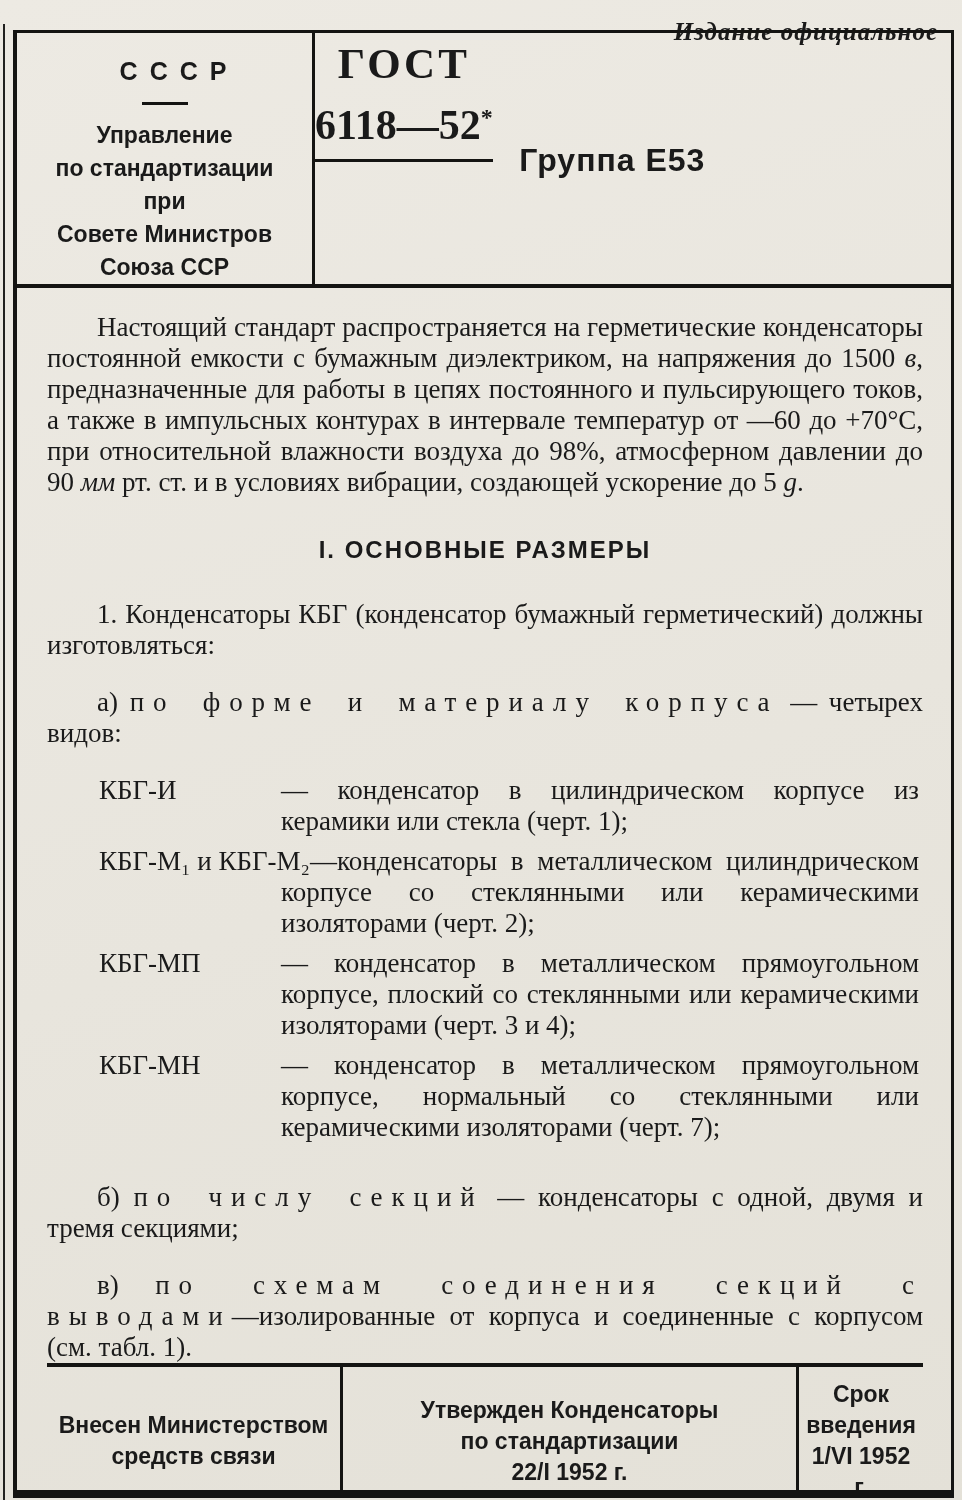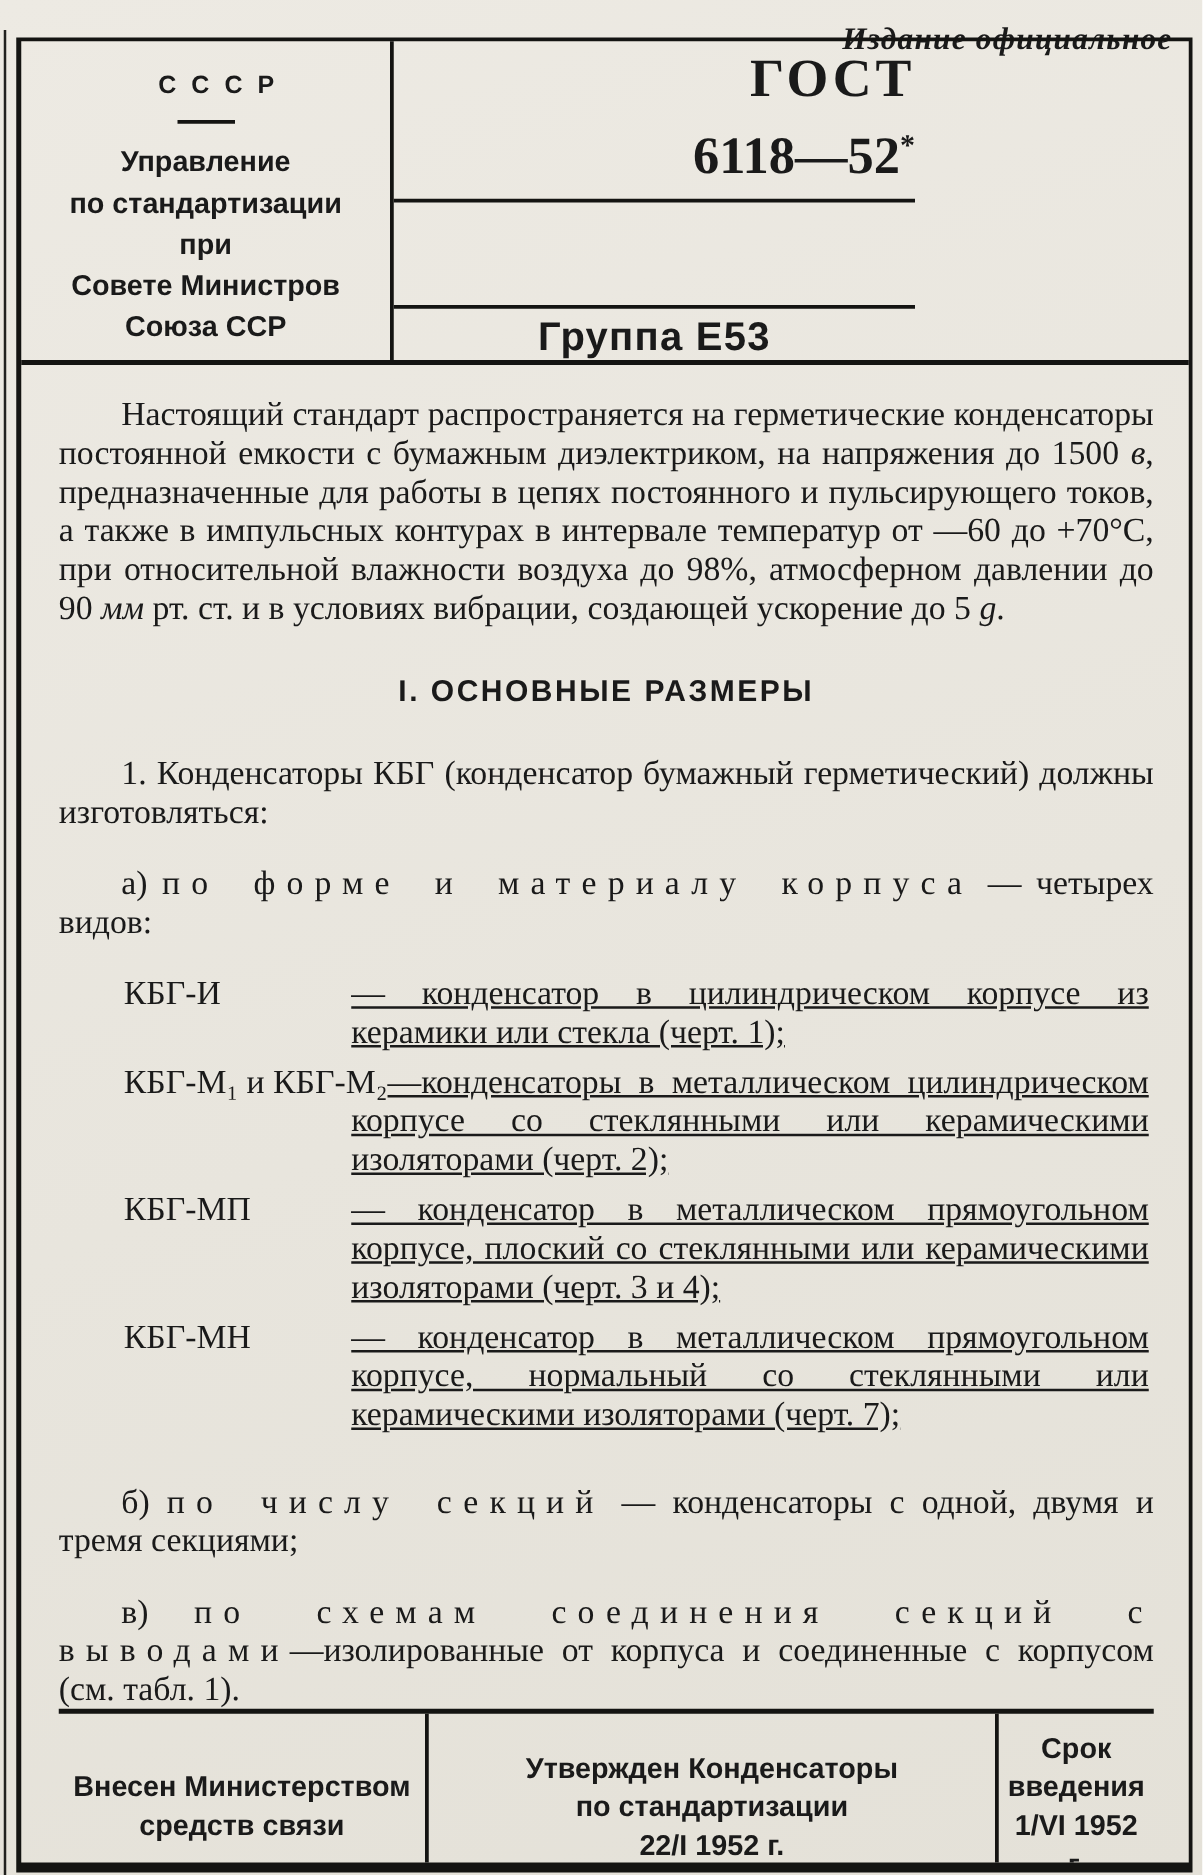--- a/index.html
+++ b/index.html
@@ -34,37 +34,37 @@
   .header-table {
     display:grid;
     grid-template-columns:298px 417px 1fr;
     border-bottom:4px solid #141412;
   }
   .issuer-cell {
     border-right:3px solid #141412;
     text-align:center; padding-top:24px;
     font-family:"Liberation Sans","DejaVu Sans",sans-serif; font-weight:bold;
   }
-  .issuer-country { font-size:20px; letter-spacing:12px; padding-left:29px; }
+  .issuer-country { font-size:25px; letter-spacing:12px; padding-left:29px; }
   .issuer-dash { width:46px; height:3px; background:#141412; margin:16px auto 14px; }
   .issuer-org { font-size:23px; line-height:33px; }
 
   .standard-cell { border-right:3px solid #141412; text-align:center; }
   .standard-title {
     font-weight:bold; font-size:26px; line-height:33px;
     letter-spacing:9px; padding:9px 4px 7px 10px;
     border-bottom:3px solid #141412;
   }
   .standard-subject {
     font-weight:bold; font-size:25px; line-height:31px;
     padding-top:30px; letter-spacing:1px;
   }
   .subject-unit { font-style:italic; font-weight:bold; margin-left:7px; font-size:24px; }
 
-  .designation-cell { display:flex; flex-direction:column; text-align:right; }
+  .designation-cell { display:flex; flex-direction:row; text-align:center; }
   .gost-block {
     height:122px; border-bottom:3px solid #141412;
     font-weight:bold; padding-top:4px;
   }
   .gost-label { font-size:43px; line-height:54px; letter-spacing:3px; }
   .gost-number { font-size:42px; line-height:52px; }
   .gost-number sup { font-size:24px; vertical-align:14px; }
   .gost-spacer { height:82px; border-bottom:3px solid #141412; }
   .gost-group {
     flex:1; display:flex; align-items:center; justify-content:center;
@@ -86,21 +86,21 @@
   .section-heading {
     text-align:center; margin-top:36px;
     font-family:"Liberation Sans","DejaVu Sans",sans-serif;
     font-weight:bold; font-size:24px; letter-spacing:2px;
   }
   .item1  { margin-top:34px; }
   .para-a { margin-top:26px; }
   .para-b { margin-top:30px; }
   .para-v { margin-top:26px; }
 
-  .def-list { margin-top:26px; margin-left:52px; margin-right:4px;text-decoration:underline; }
+  .def-list { margin-top:26px; margin-left:52px; margin-right:4px; }
   .def-row {
     padding-left:182px; text-indent:-182px;
     text-align:justify; margin-bottom:9px;
   }
   .def-term { display:inline-block; min-width:182px; text-indent:0; }
 
   
   .footer-table {
     margin-top:auto;
     display:grid; grid-template-columns:296px 456px 1fr;

